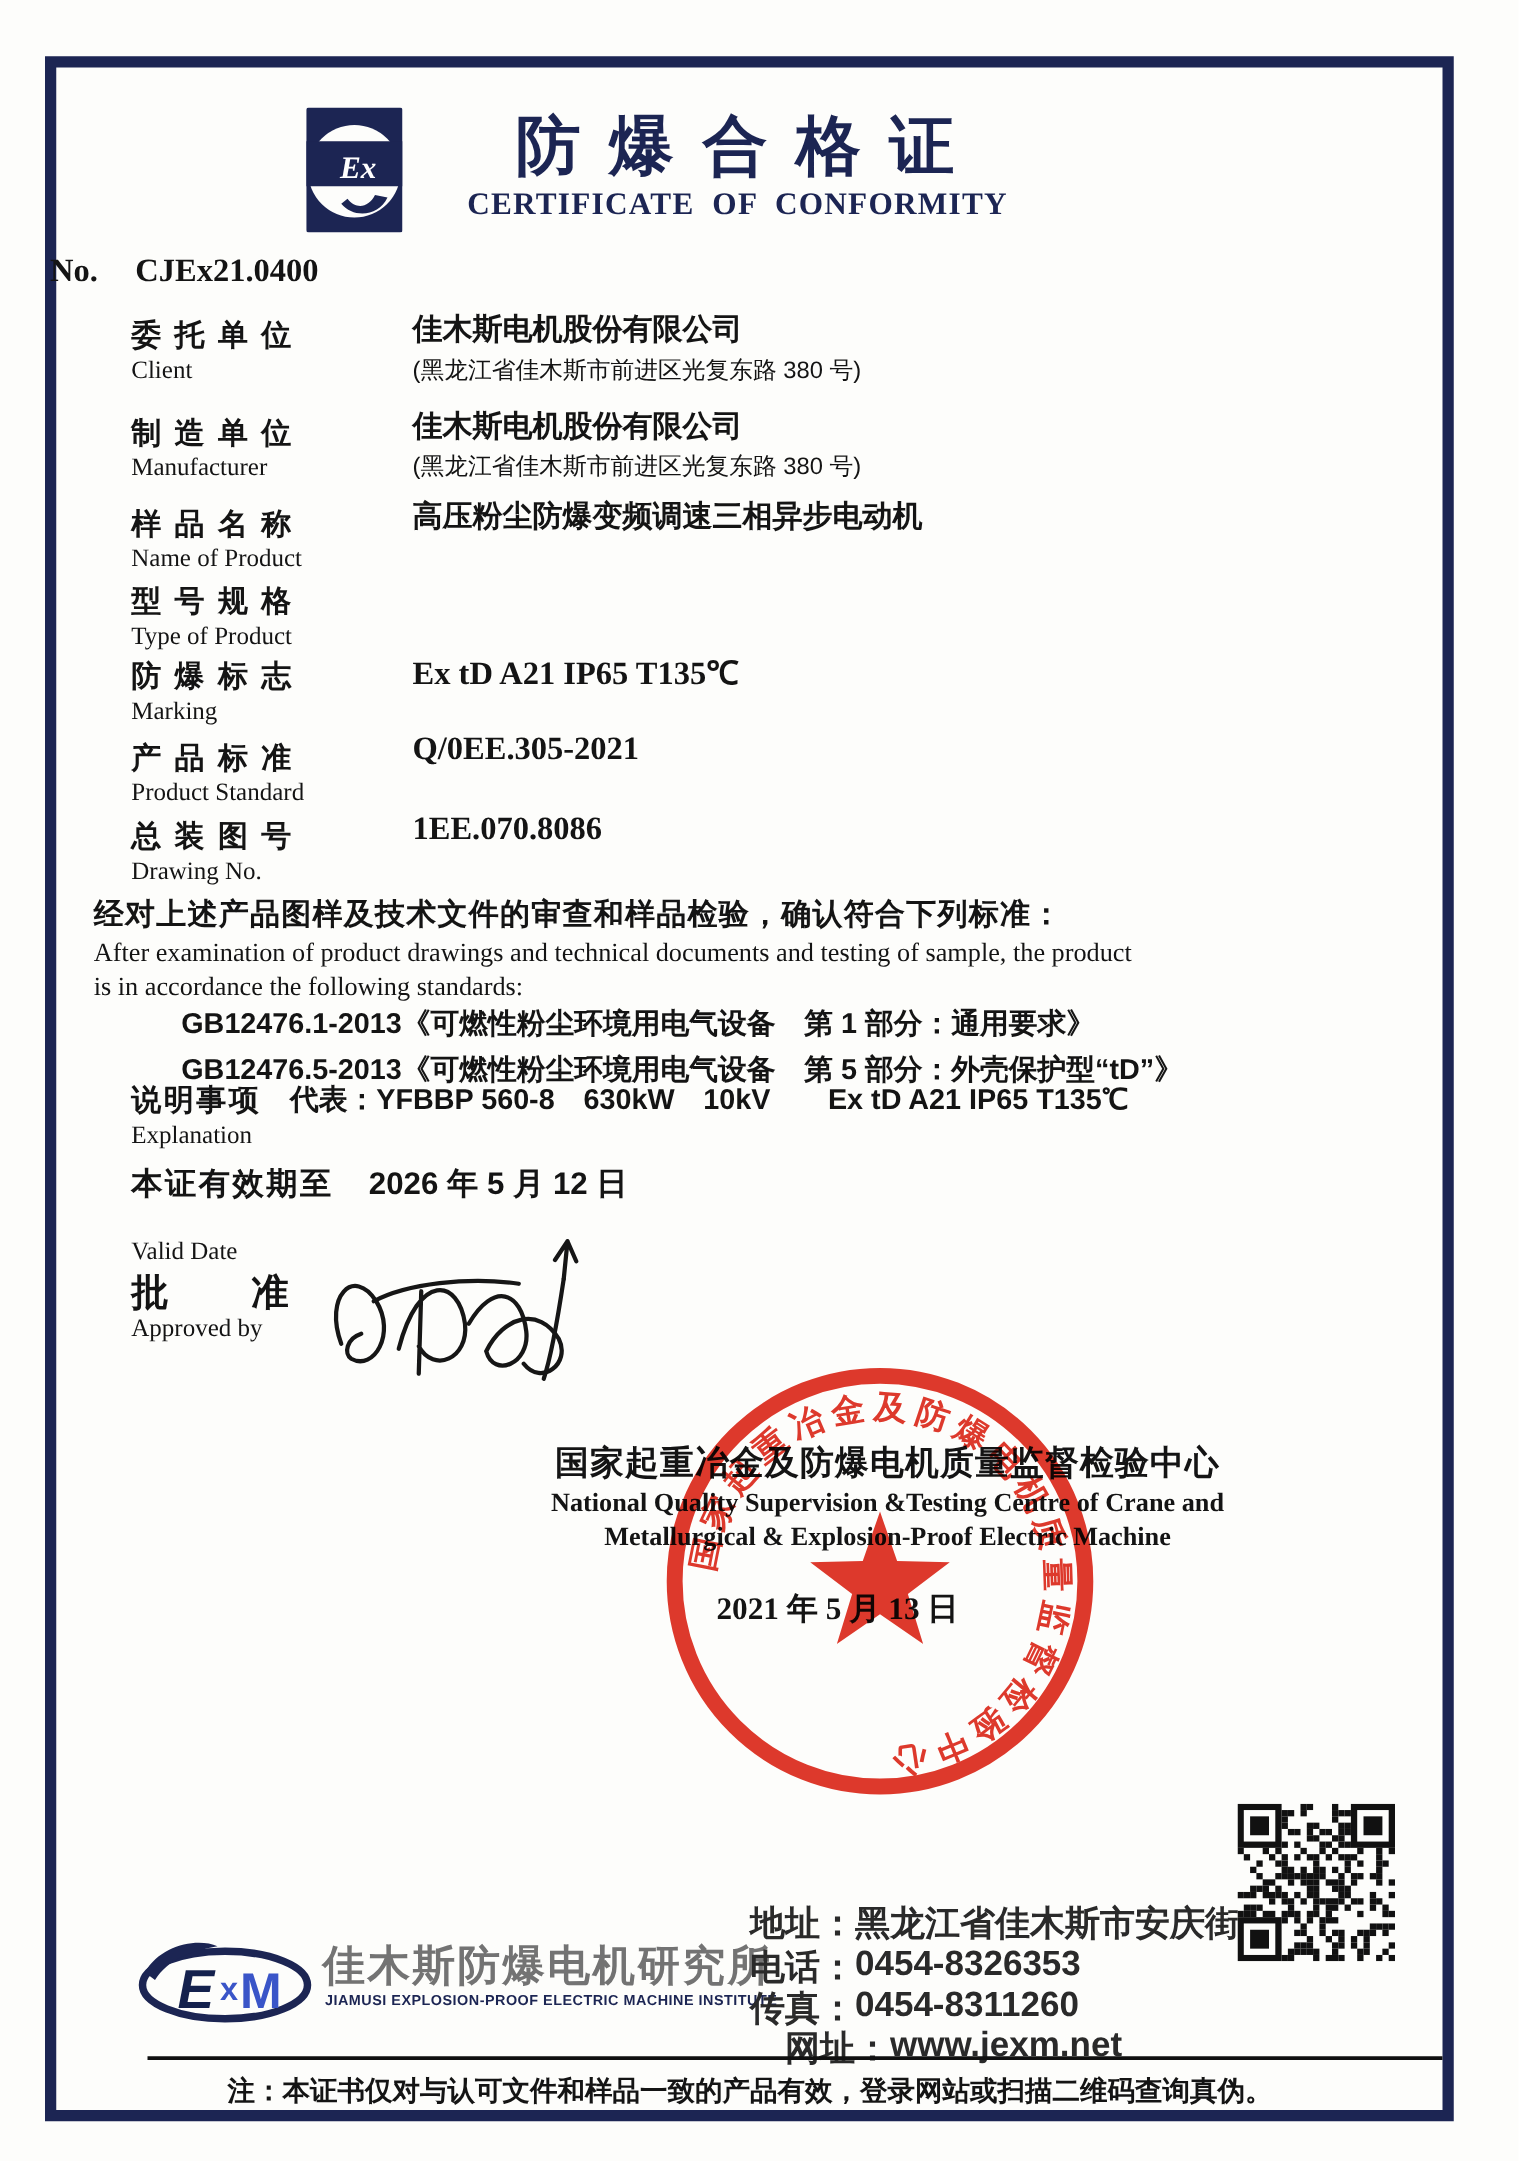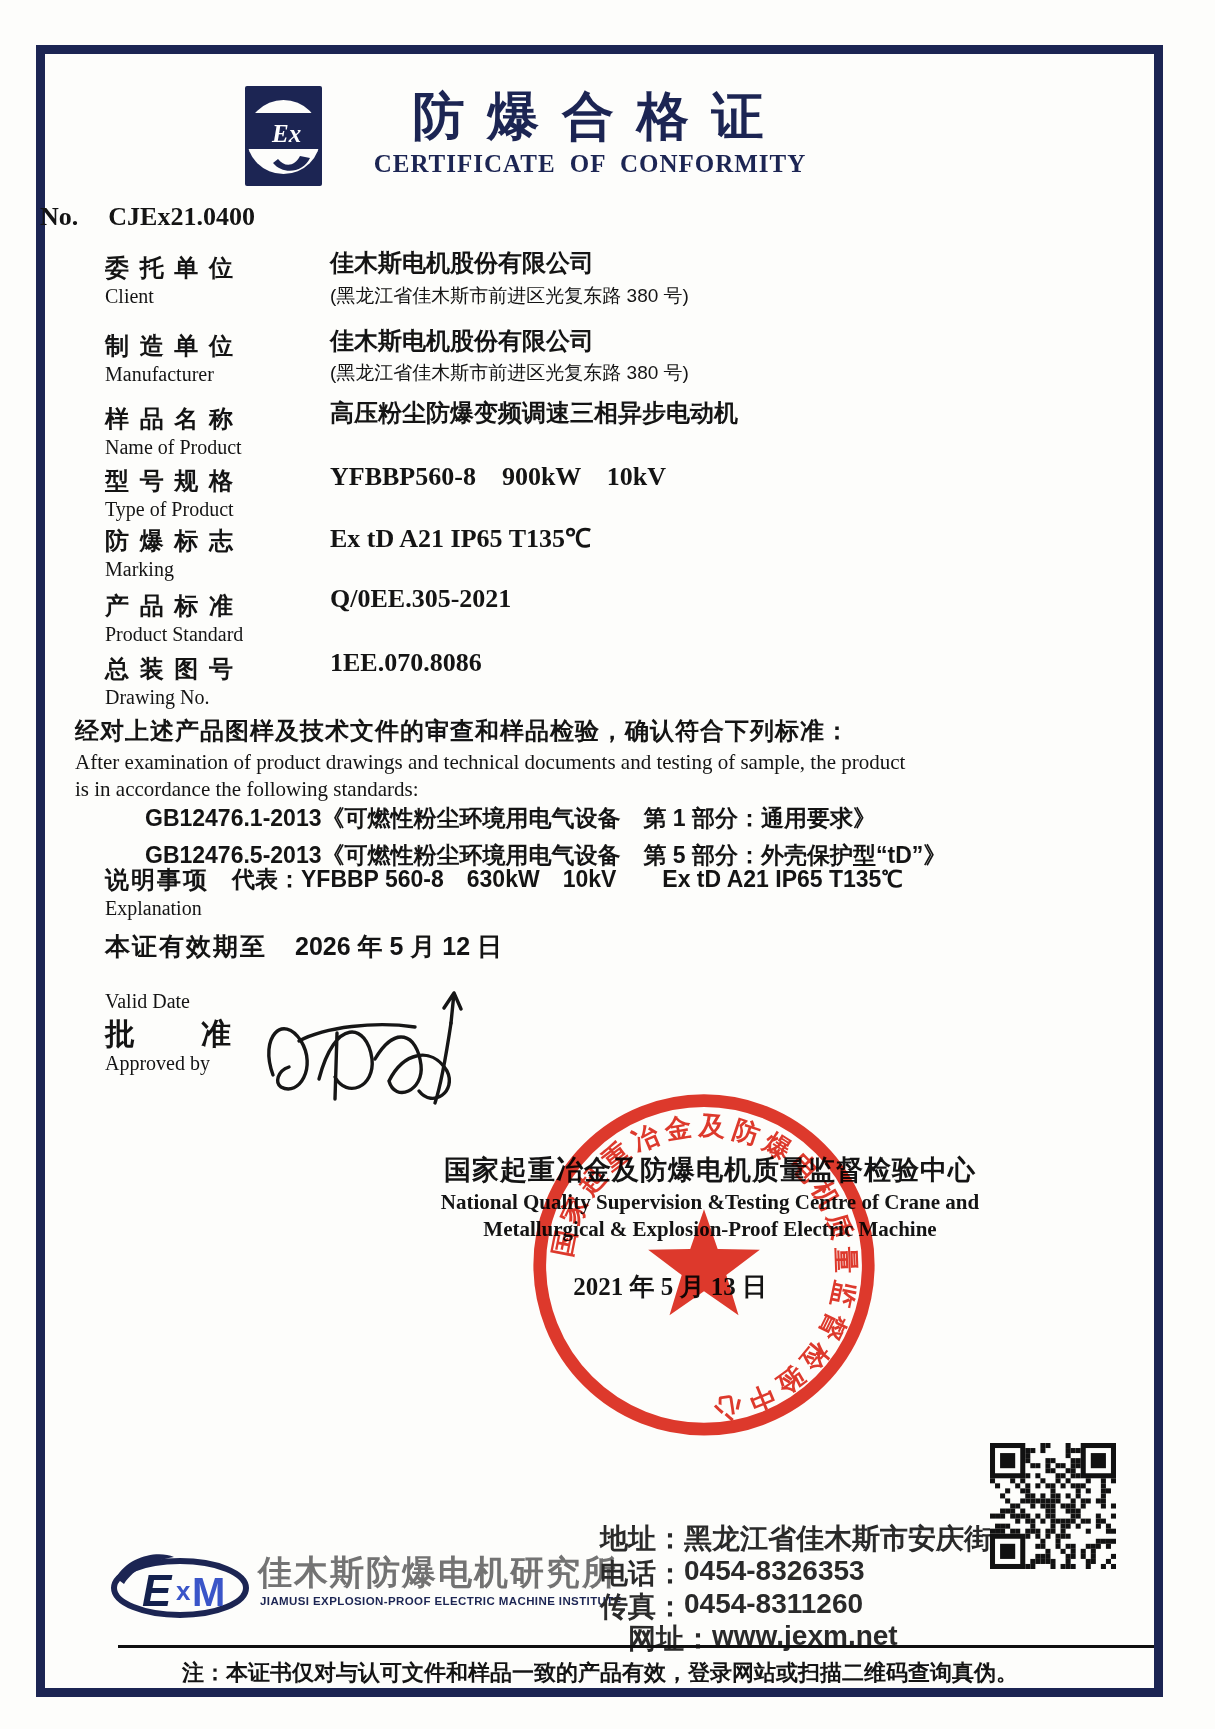--- a/index.html
+++ b/index.html
@@ -72,21 +72,20 @@
   <div class="abs lbl-en" style="left:105px;top:363px;">Manufacturer</div>
   <div class="abs val-cn" style="left:330px;top:325px;">佳木斯电机股份有限公司</div>
   <div class="abs val-sub" style="left:330px;top:360px;">(黑龙江省佳木斯市前进区光复东路 380 号)</div>
 
   <div class="abs lbl-cn" style="left:105px;top:403px;">样 品 名 称</div>
   <div class="abs lbl-en" style="left:105px;top:436px;">Name of Product</div>
   <div class="abs val-cn" style="left:330px;top:397px;">高压粉尘防爆变频调速三相异步电动机</div>
 
   <div class="abs lbl-cn" style="left:105px;top:465px;">型 号 规 格</div>
   <div class="abs lbl-en" style="left:105px;top:498px;">Type of Product</div>
-  <div class="abs val-lat" style="left:330px;top:459px;">YFBBP560-8　900kW　10kV</div>
 
   <div class="abs lbl-cn" style="left:105px;top:525px;">防 爆 标 志</div>
   <div class="abs lbl-en" style="left:105px;top:558px;">Marking</div>
   <div class="abs val-lat" style="left:330px;top:519px;">Ex tD A21 IP65 T135℃</div>
 
   <div class="abs lbl-cn" style="left:105px;top:590px;">产 品 标 准</div>
   <div class="abs lbl-en" style="left:105px;top:623px;">Product Standard</div>
   <div class="abs val-lat" style="left:330px;top:584px;">Q/0EE.305-2021</div>
 
   <div class="abs lbl-cn" style="left:105px;top:653px;">总 装 图 号</div>

